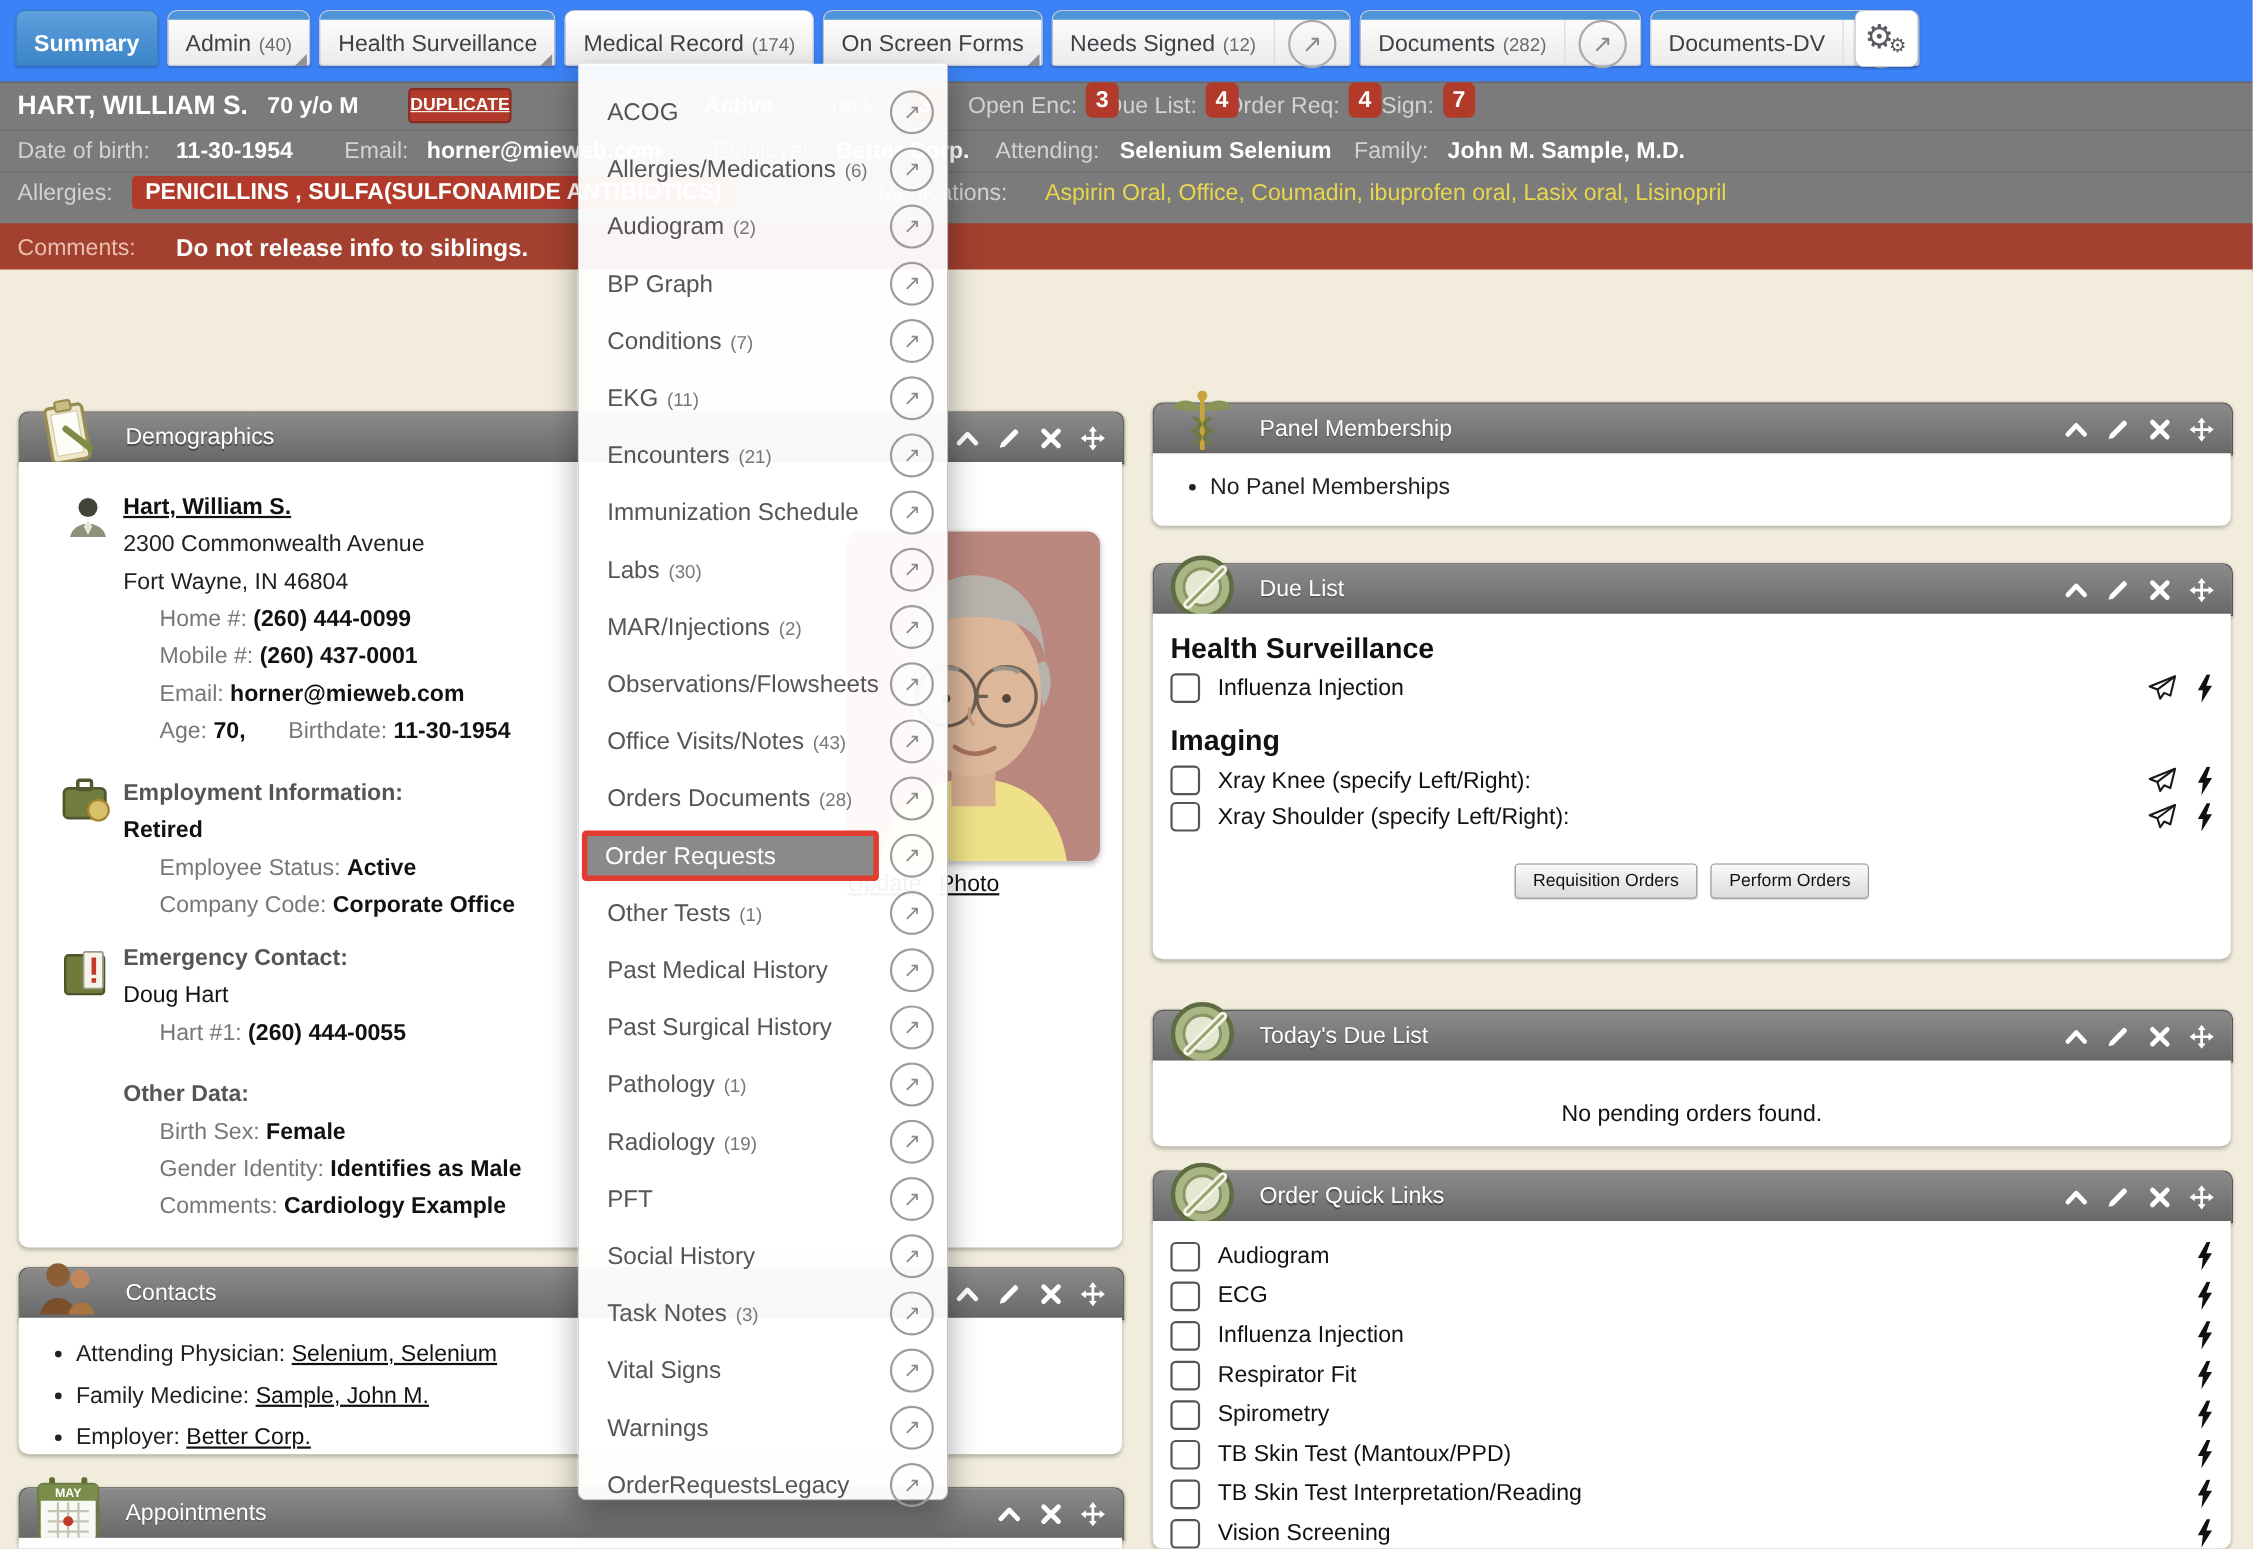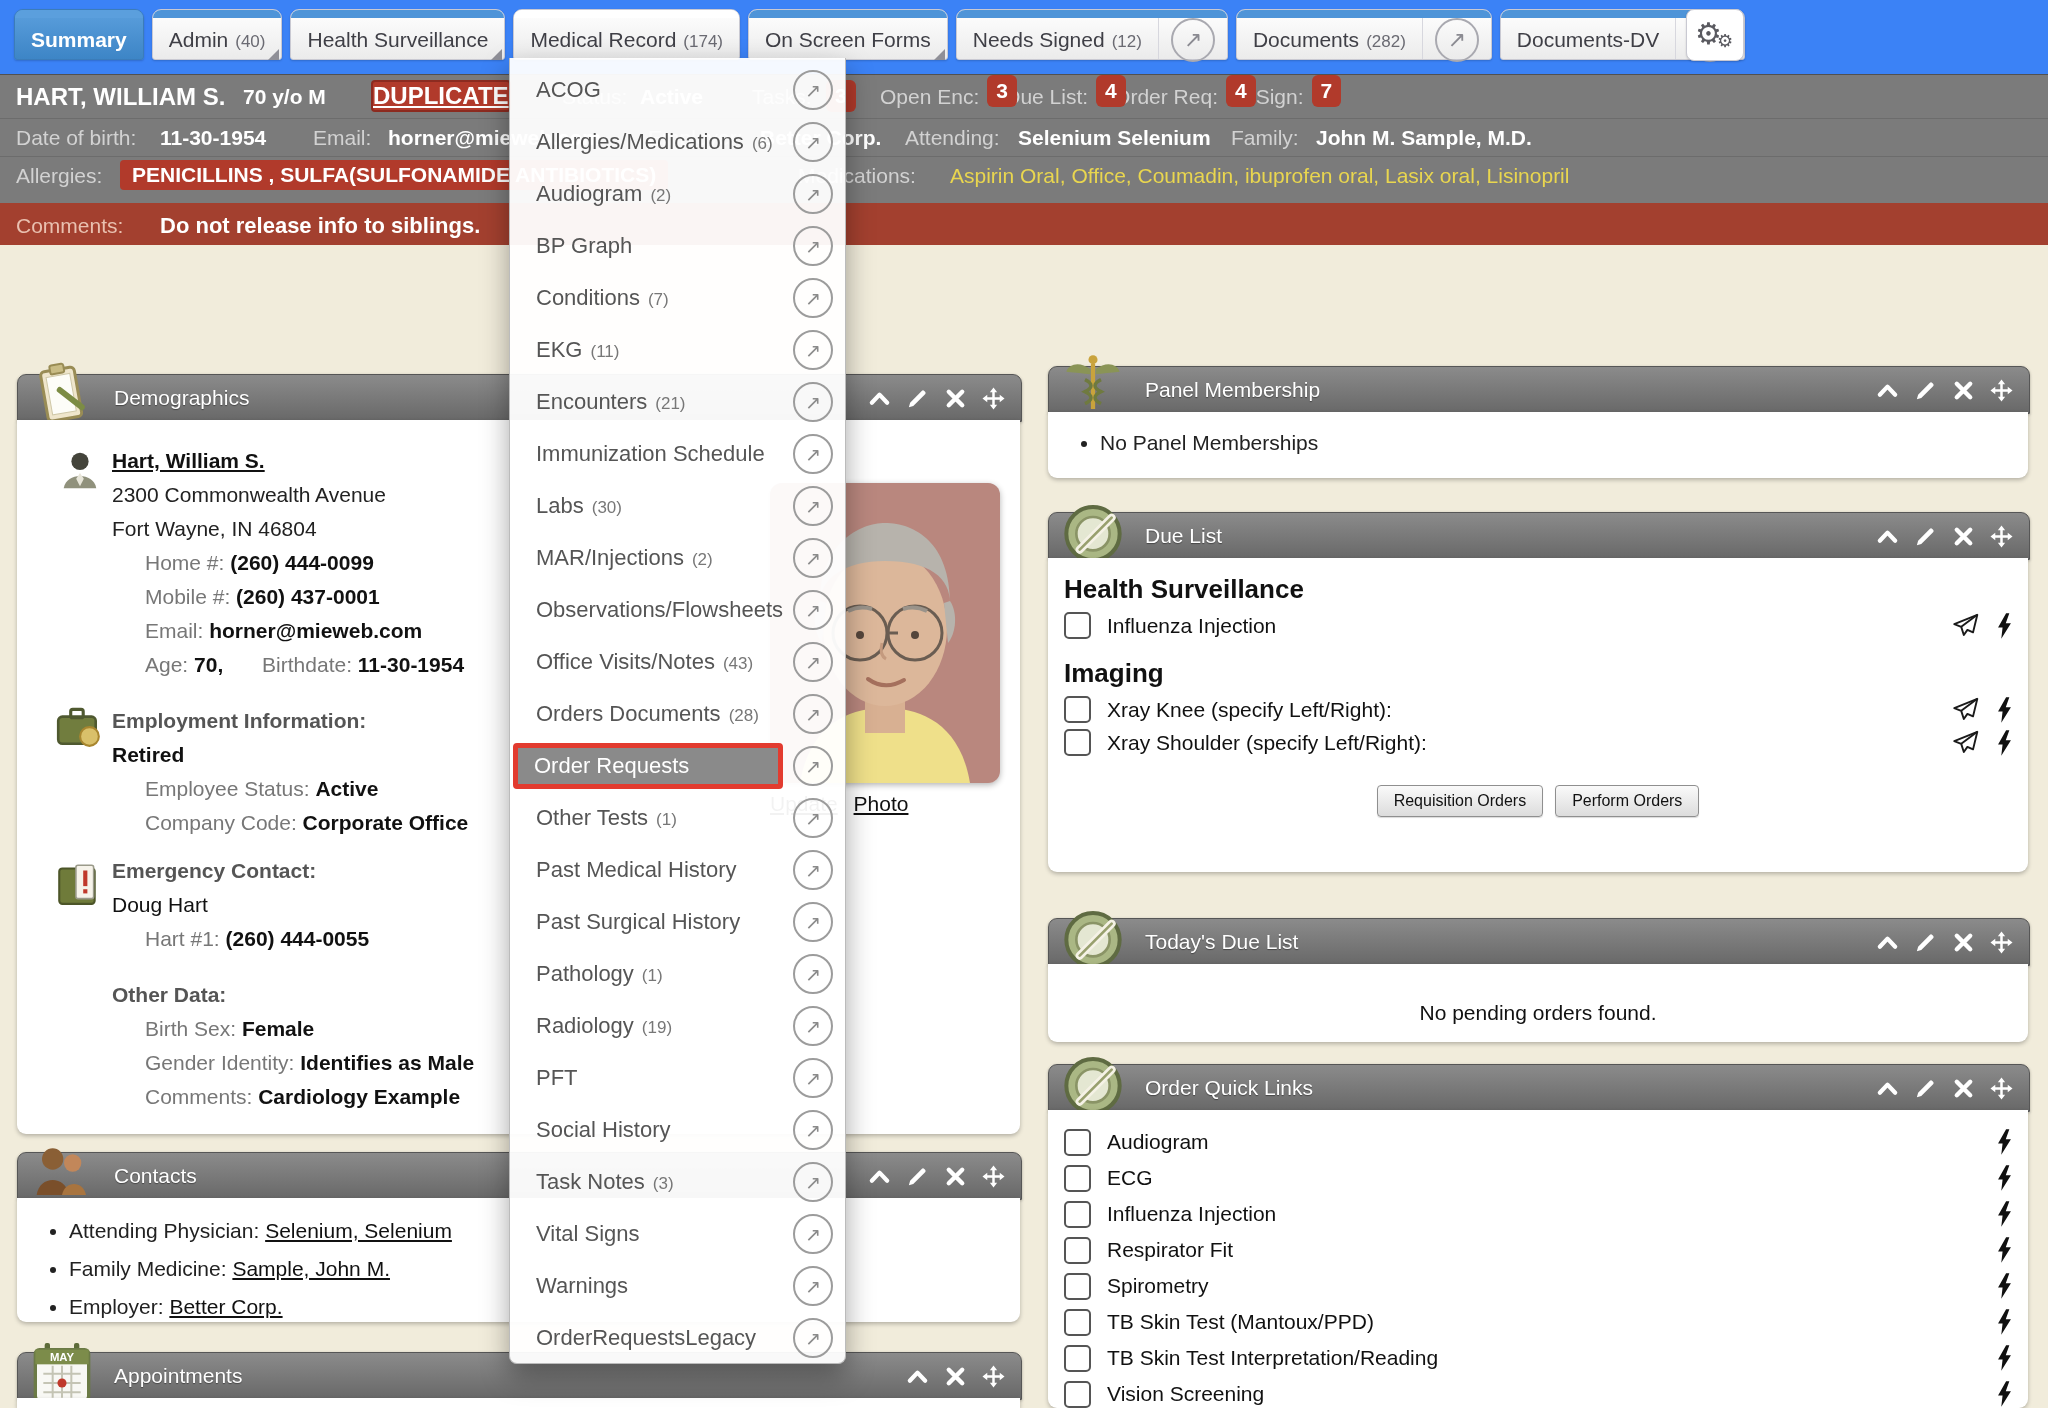--- a/index.html
+++ b/index.html
@@ -32,21 +32,21 @@
   .patient-band{position:absolute;left:0;top:74px;width:2048px;height:171px;background:#7b7b7b;border-top:1px solid #515151;}
   .ph-row{position:relative;}
   .ph-row1{height:43px;line-height:43px;}
   .ph-row2{height:37px;line-height:37px;border-top:1px solid #6c6c6c;}
   .ph-row3{height:38px;line-height:38px;border-top:1px solid #6c6c6c;}
   .ph-row span{position:absolute;white-space:nowrap;}
   .ph-name{font-size:24px;font-weight:bold;color:#fff;}
   .ph-white{color:#fff;font-weight:bold;font-size:21px;}
   .ph-label{color:#d2d2d2;font-size:21px;font-weight:normal;}
   .dup-badge{top:5px;height:28px;line-height:28px;background:#b13a2b;border:2px solid #8c2b20;border-radius:4px;
-    padding:0 0;color:#fff;font-weight:bold;font-size:24px;text-decoration:underline;cursor:pointer;}
+    padding:0 0;color:#fff;font-weight:bold;font-size:16px;text-decoration:underline;cursor:pointer;}
   .badge-red{display:inline-block;background:#b13a2b;border-radius:6px;padding:0 9px;margin-left:8px;
     color:#fff;font-weight:bold;font-size:21px;line-height:32px;height:32px;vertical-align:middle;}
   .counter{position:static !important;margin-right:26px;}
   .counter .c-label{position:static;color:#d2d2d2;font-size:21px;}
   .ph-counters{display:inline-flex;align-items:center;}
   .allergy-badge{top:3px;height:30px;line-height:30px;background:#b13a2b;border-radius:4px;padding:0 12px;
     color:#fff;font-weight:bold;font-size:21px;}
   .meds{color:#e9d64f;font-size:21px;}
   .meds span{position:static;cursor:pointer;}
   .meds span:not(:last-child)::after{content:", ";}
@@ -89,23 +89,23 @@
   .row-icons{margin-left:auto;display:flex;align-items:center;gap:18px;}
   .bolt{width:15px;height:26px;}
   .plane{width:27px;height:27px;}
   .dl-buttons{display:flex;justify-content:center;gap:12px;margin-top:26px;}
   .gbtn{font-family:inherit;font-size:16px;color:#111;background:linear-gradient(#fafafa,#dcdcdc);
     border:1px solid #8f8f8f;border-radius:4px;padding:6px 16px;box-shadow:0 1px 1px rgba(0,0,0,.15);cursor:pointer;}
   .empty-center{text-align:center;font-size:21px;color:#111;padding-top:37px;}
   .oql-list{padding-top:14px;}
   .oql-row{height:36px;padding-top:0;padding-bottom:0;}
   
-  .mr-menu{position:absolute;left:509px;top:58px;width:337px;height:1306px;z-index:80;
+  .mr-menu{position:absolute;left:525px;top:58px;width:337px;height:1306px;z-index:80;
     background:rgba(255,255,255,.95);border:1px solid #bbb;border-top:none;border-radius:0 0 8px 8px;
-    box-shadow:0 12px 28px rgba(0,0,0,.35);padding-top:6px;box-sizing:border-box;}
+    box-shadow:0 12px 28px rgba(0,0,0,.35);padding-top:18px;box-sizing:border-box;}
   .mi{display:flex;align-items:center;height:52px;padding:0 12px 0 26px;cursor:pointer;}
   .mi-box{flex:1;display:flex;align-items:baseline;margin-right:10px;}
   .mi-label{font-size:22px;color:#555;}
   .mi-count{font-size:17px;color:#777;margin-left:8px;}
   .mi-pop{width:36px;height:36px;border:2px solid #9c9c9c;border-radius:50%;color:#8b8b8b;font-size:19px;
     display:flex;align-items:center;justify-content:center;flex:none;}
   .mi-hl .mi-box{background:#8a8a8a;border:5px solid #e23b2f;border-radius:4px;
     margin-left:-23px;padding:5px 10px 5px 16px;}
   .mi-hl .mi-label{color:#fff;}
 </style>

